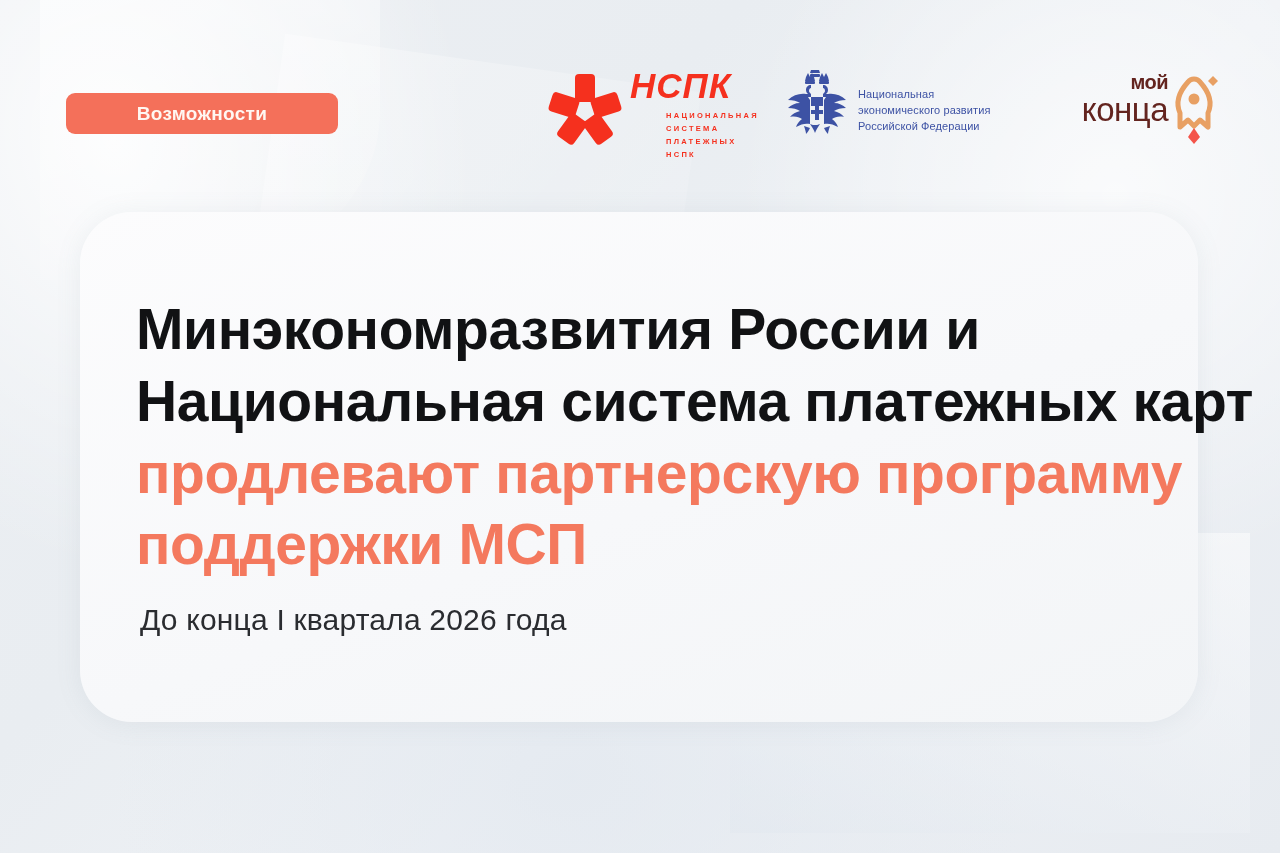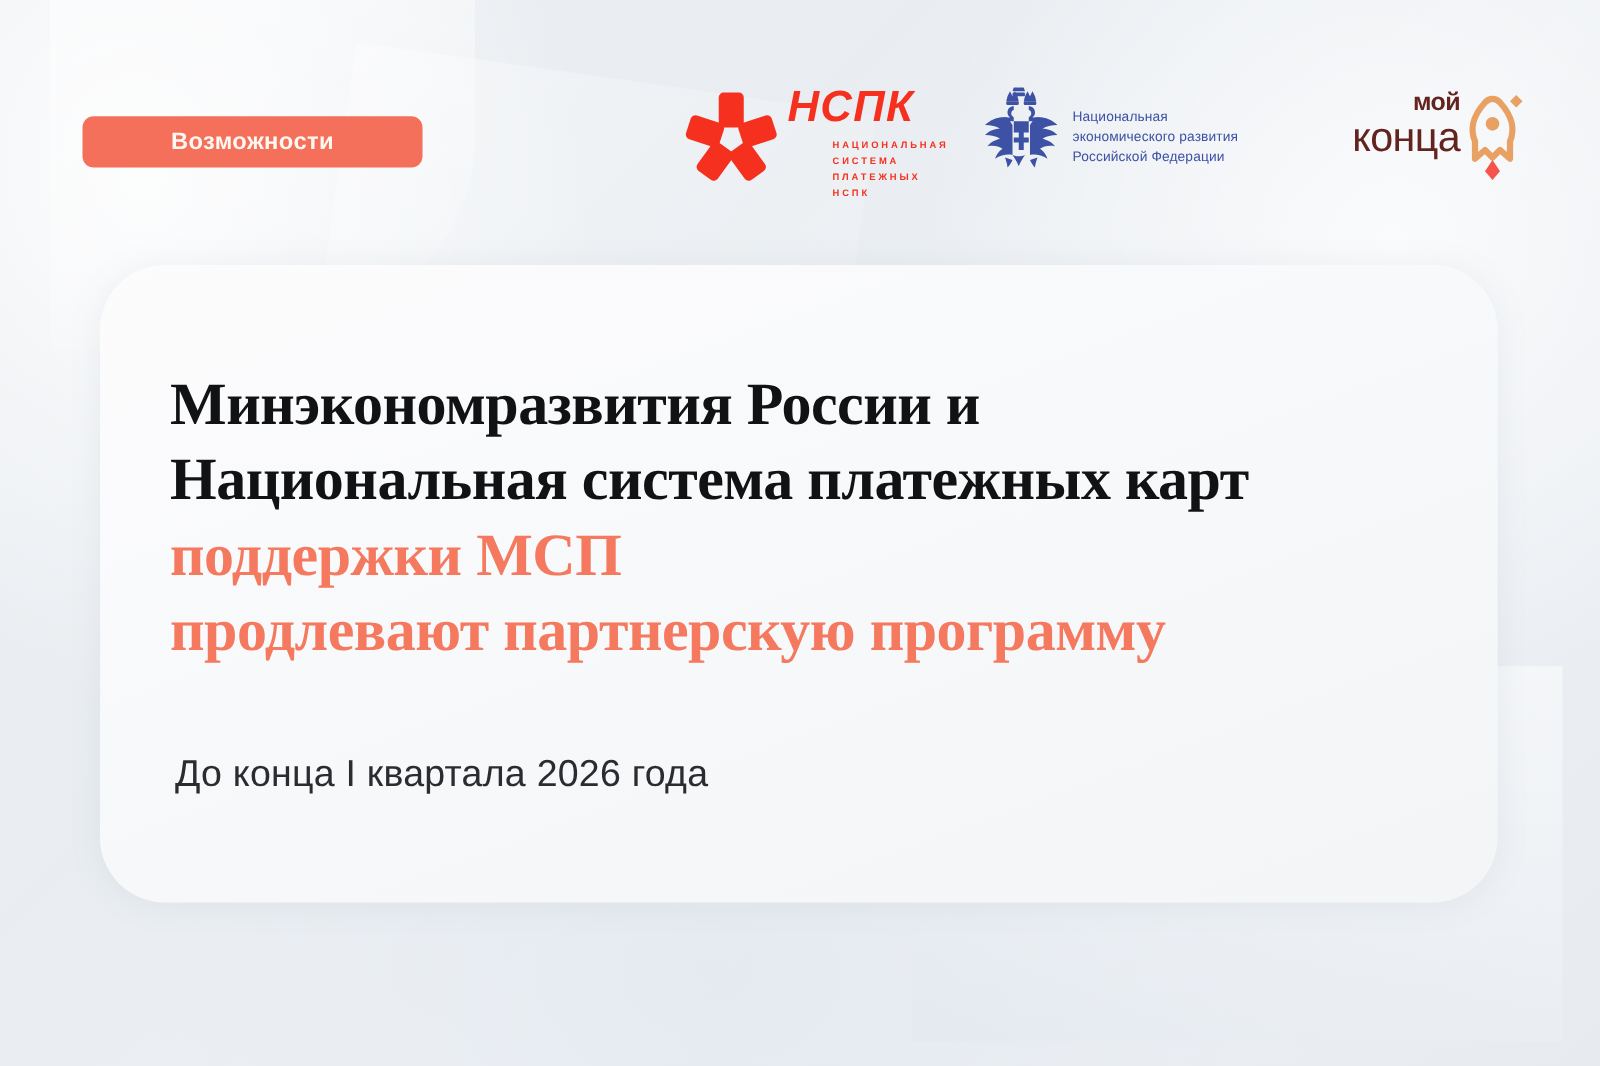--- a/index.html
+++ b/index.html
@@ -217,26 +217,25 @@
   }
 
   .headline {
     position: absolute;
     left: 56px;
     top: 82px;
     width: 1040px;
   }
   .headline-line {
     display: block;
-    font-size: 48px;
+    font-size: 57px;
     font-weight: bold;
     line-height: 1.26;
     letter-spacing: -0.4px;
     white-space: nowrap;
-    font-family: Liberation Serif, serif;
   }
   .headline-line.dark  { color: #111214; }
   .headline-line.accent { color: #F4795E; }
 
   .subtitle {
     position: absolute;
     left: 60px;
     top: 390px;
     font-size: 30px;
     font-weight: normal;
@@ -331,19 +330,19 @@
 
         <path d="M45 8 L50 13 L45 18 L40 13 Z" fill="#E8A063"></path>
       </svg>
     </div>
   </div>
 
   <div class="card">
     <div class="headline">
       <span class="headline-line dark">Минэкономразвития России и</span>
       <span class="headline-line dark">Национальная система платежных карт</span>
+      <span class="headline-line accent">продлевают партнерскую программу</span>
       <span class="headline-line accent">поддержки МСП</span>
-      <span class="headline-line accent">продлевают партнерскую программу</span>
     </div>
     <div class="subtitle">До конца I квартала 2026 года</div>
   </div>
 
 </div>
 
 </body></html>

